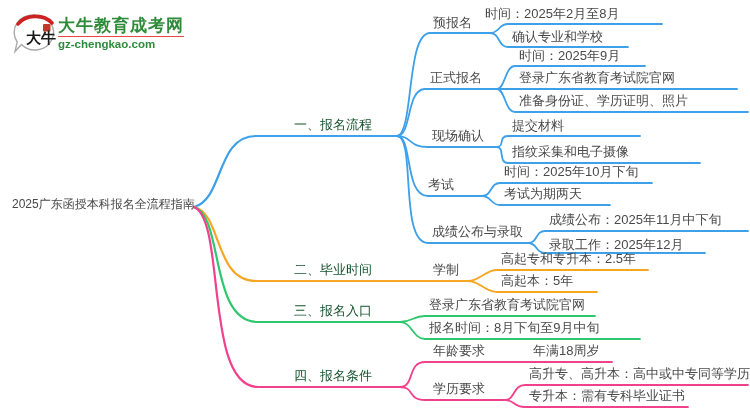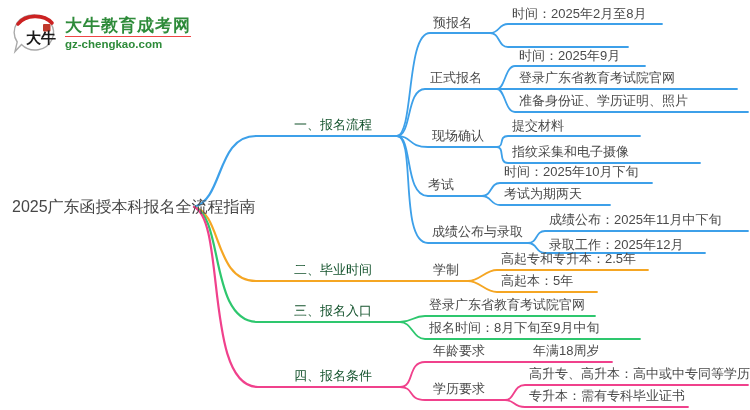--- a/index.html
+++ b/index.html
@@ -5,24 +5,24 @@
   html,body{margin:0;padding:0;background:#fff;}
   .canvas{
     position:relative;width:750px;height:410px;background:#ffffff;
     overflow:hidden;font-family:"Liberation Sans",sans-serif;
   }
   .mindmap-svg{position:absolute;left:0;top:0;}
   .lbl{
     position:absolute;font-size:13px;color:#4a4a4a;
     white-space:nowrap;line-height:1.1;
   }
-  .root-lbl{font-size:16px;color:#474747;}
+  .root-lbl{font-size:12px;color:#474747;}
   .branch-lbl{font-size:13px;color:#14532d;}
   
-  .logo{position:absolute;left:12px;top:12px;display:flex;align-items:center;gap:7px;}
+  .logo{position:absolute;left:12px;top:12px;display:flex;align-items:center;}
   .logo-text{display:flex;flex-direction:column;}
   .logo-name{font-size:17px;font-weight:bold;color:#2e8b3a;letter-spacing:1px;line-height:1.15;}
   .logo-url{font-size:11.5px;font-weight:bold;color:#2e8b3a;border-top:1px solid #ef4444;padding-top:1px;line-height:1.2;}
 </style>
 </head>
 <body>
 
 <div class="canvas">
 
   <svg class="mindmap-svg" width="750" height="410" viewBox="0 0 750 410">
@@ -78,21 +78,22 @@
     <div class="logo-text">
       <span class="logo-name">大牛教育成考网</span>
       <span class="logo-url">gz-chengkao.com</span>
     </div>
   </div>
 
   <span class="lbl root-lbl" style="left:12px;top:198px">2025广东函授本科报名全流程指南</span>
 
   <span class="lbl branch-lbl" style="left:294px;top:118px">一、报名流程</span>
   <span class="lbl" style="left:433px;top:16px">预报名</span>
-  <span class="lbl" style="left:512px;top:7px">时间：2025年2月至8月</span>
+  <span class="lbl" style="left:485px;top:7px">时间：2025年2月至8月</span>
+  <span class="lbl" style="left:512px;top:30px">确认专业和学校</span>
   <span class="lbl" style="left:430px;top:71px">正式报名</span>
   <span class="lbl" style="left:519px;top:49px">时间：2025年9月</span>
   <span class="lbl" style="left:519px;top:71px">登录广东省教育考试院官网</span>
   <span class="lbl" style="left:519px;top:94px">准备身份证、学历证明、照片</span>
   <span class="lbl" style="left:432px;top:129px">现场确认</span>
   <span class="lbl" style="left:512px;top:119px">提交材料</span>
   <span class="lbl" style="left:512px;top:145px">指纹采集和电子摄像</span>
   <span class="lbl" style="left:428px;top:178px">考试</span>
   <span class="lbl" style="left:504px;top:165px">时间：2025年10月下旬</span>
   <span class="lbl" style="left:504px;top:187px">考试为期两天</span>

